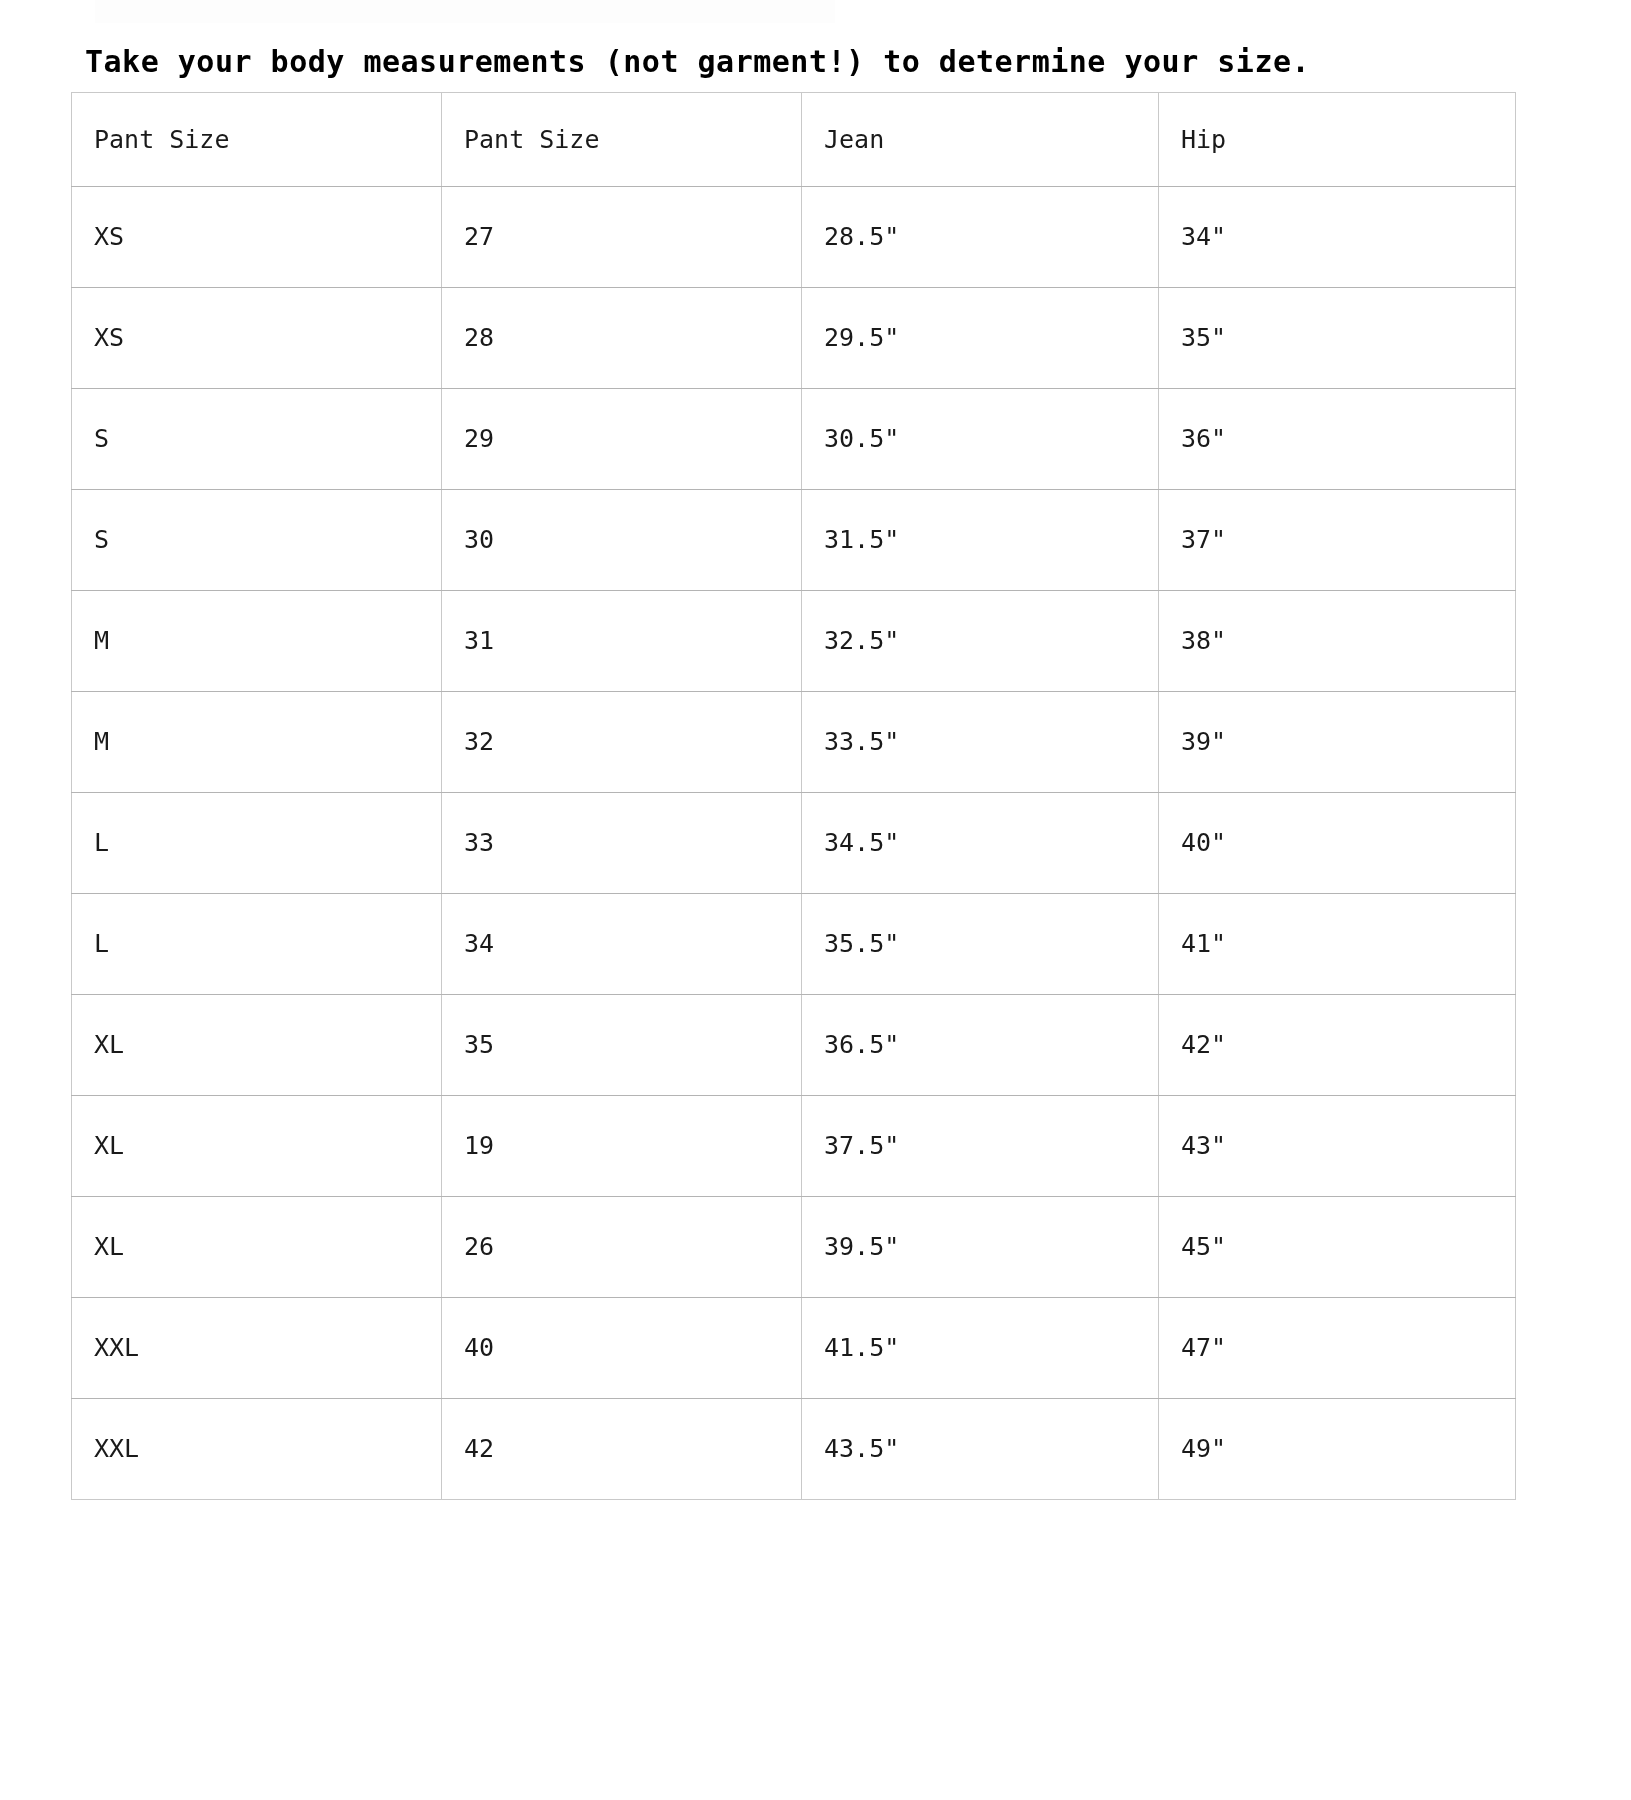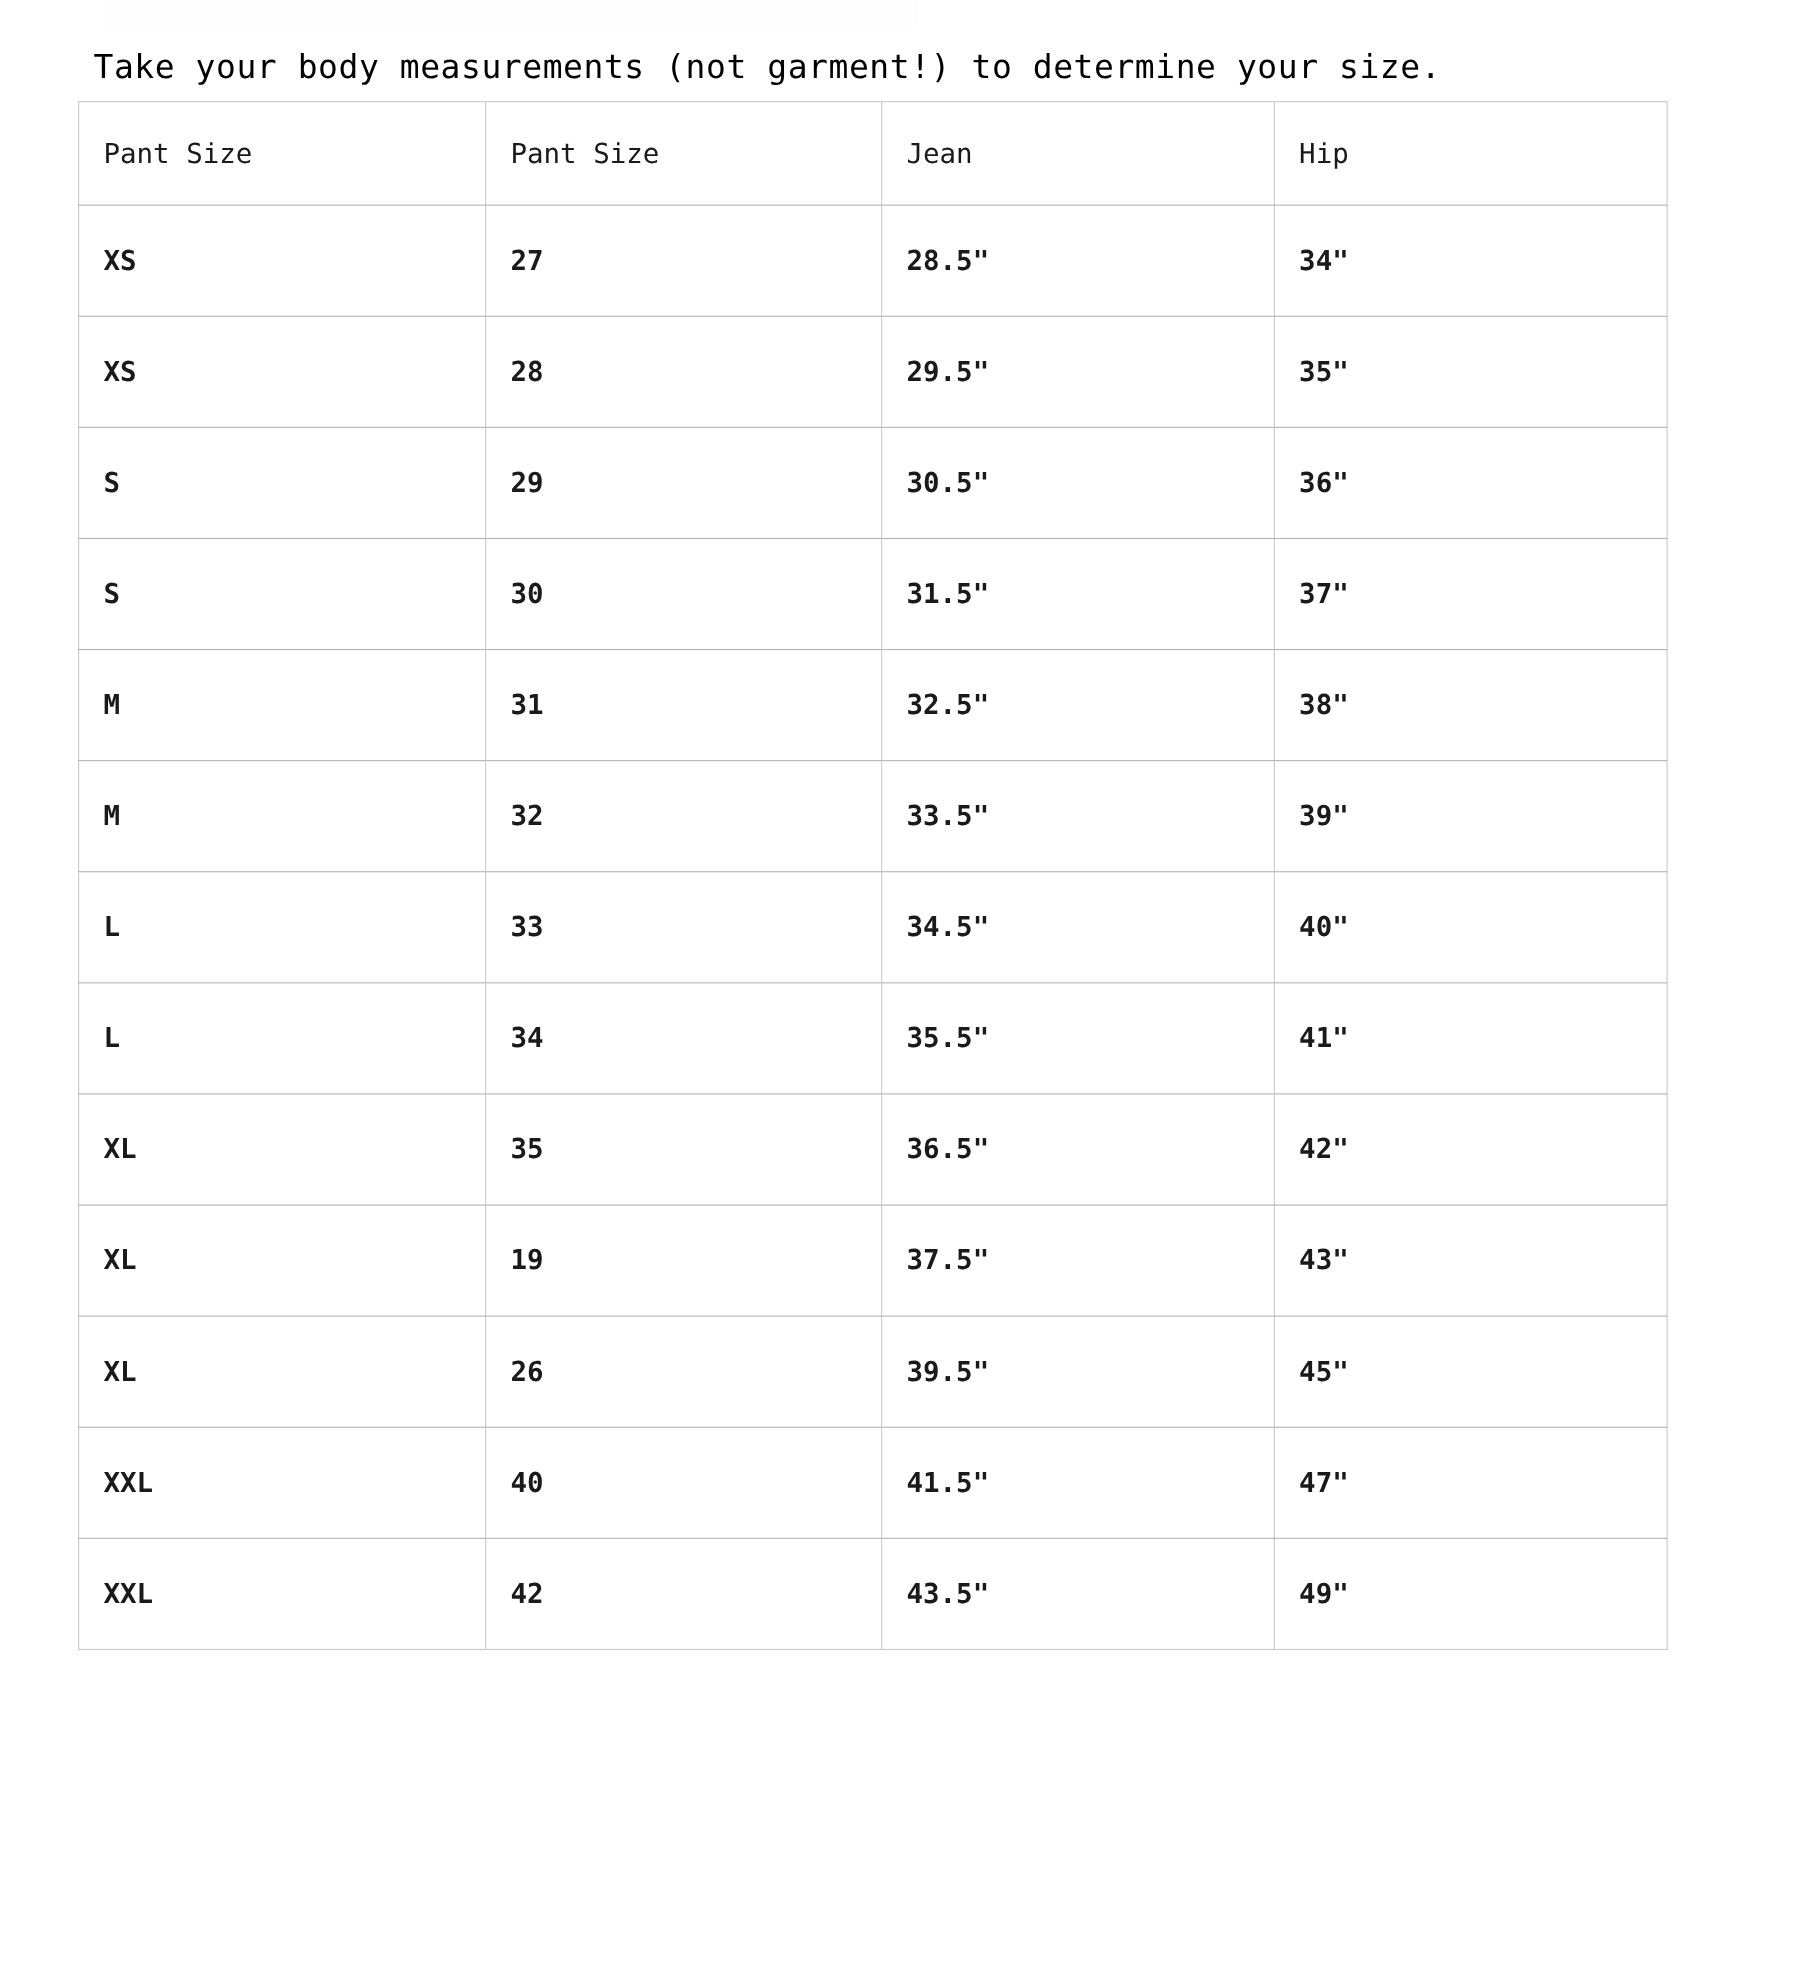--- a/index.html
+++ b/index.html
@@ -35,21 +35,21 @@
 
   #chart-title {
     position: absolute;
     left: 85px;
     top: 44px;
     font-size: 30px;
     line-height: 36px;
     letter-spacing: 0.5px;
     color: #000000;
     white-space: nowrap;
-    font-weight: 400;
+    font-weight: 700;
   }
 
   #size-table-wrap {
     position: absolute;
     left: 71px;
     top: 92px;
     width: 1444px;
   }
 
   table.size-table {
@@ -66,21 +66,21 @@
 
   table.size-table th,
   table.size-table td {
     border: 1px solid #c9c9c9;
     border-bottom-color: #b4b4b4;
     padding: 0 22px;
     text-align: left;
     vertical-align: middle;
     font-size: 25px;
     line-height: 30px;
-    font-weight: 700;
+    font-weight: 400;
     color: #1a1a1a;
     background: #ffffff;
   }
 
   table.size-table thead th {
     height: 93px;
     font-weight: 400;
   }
 
   table.size-table tbody td {

